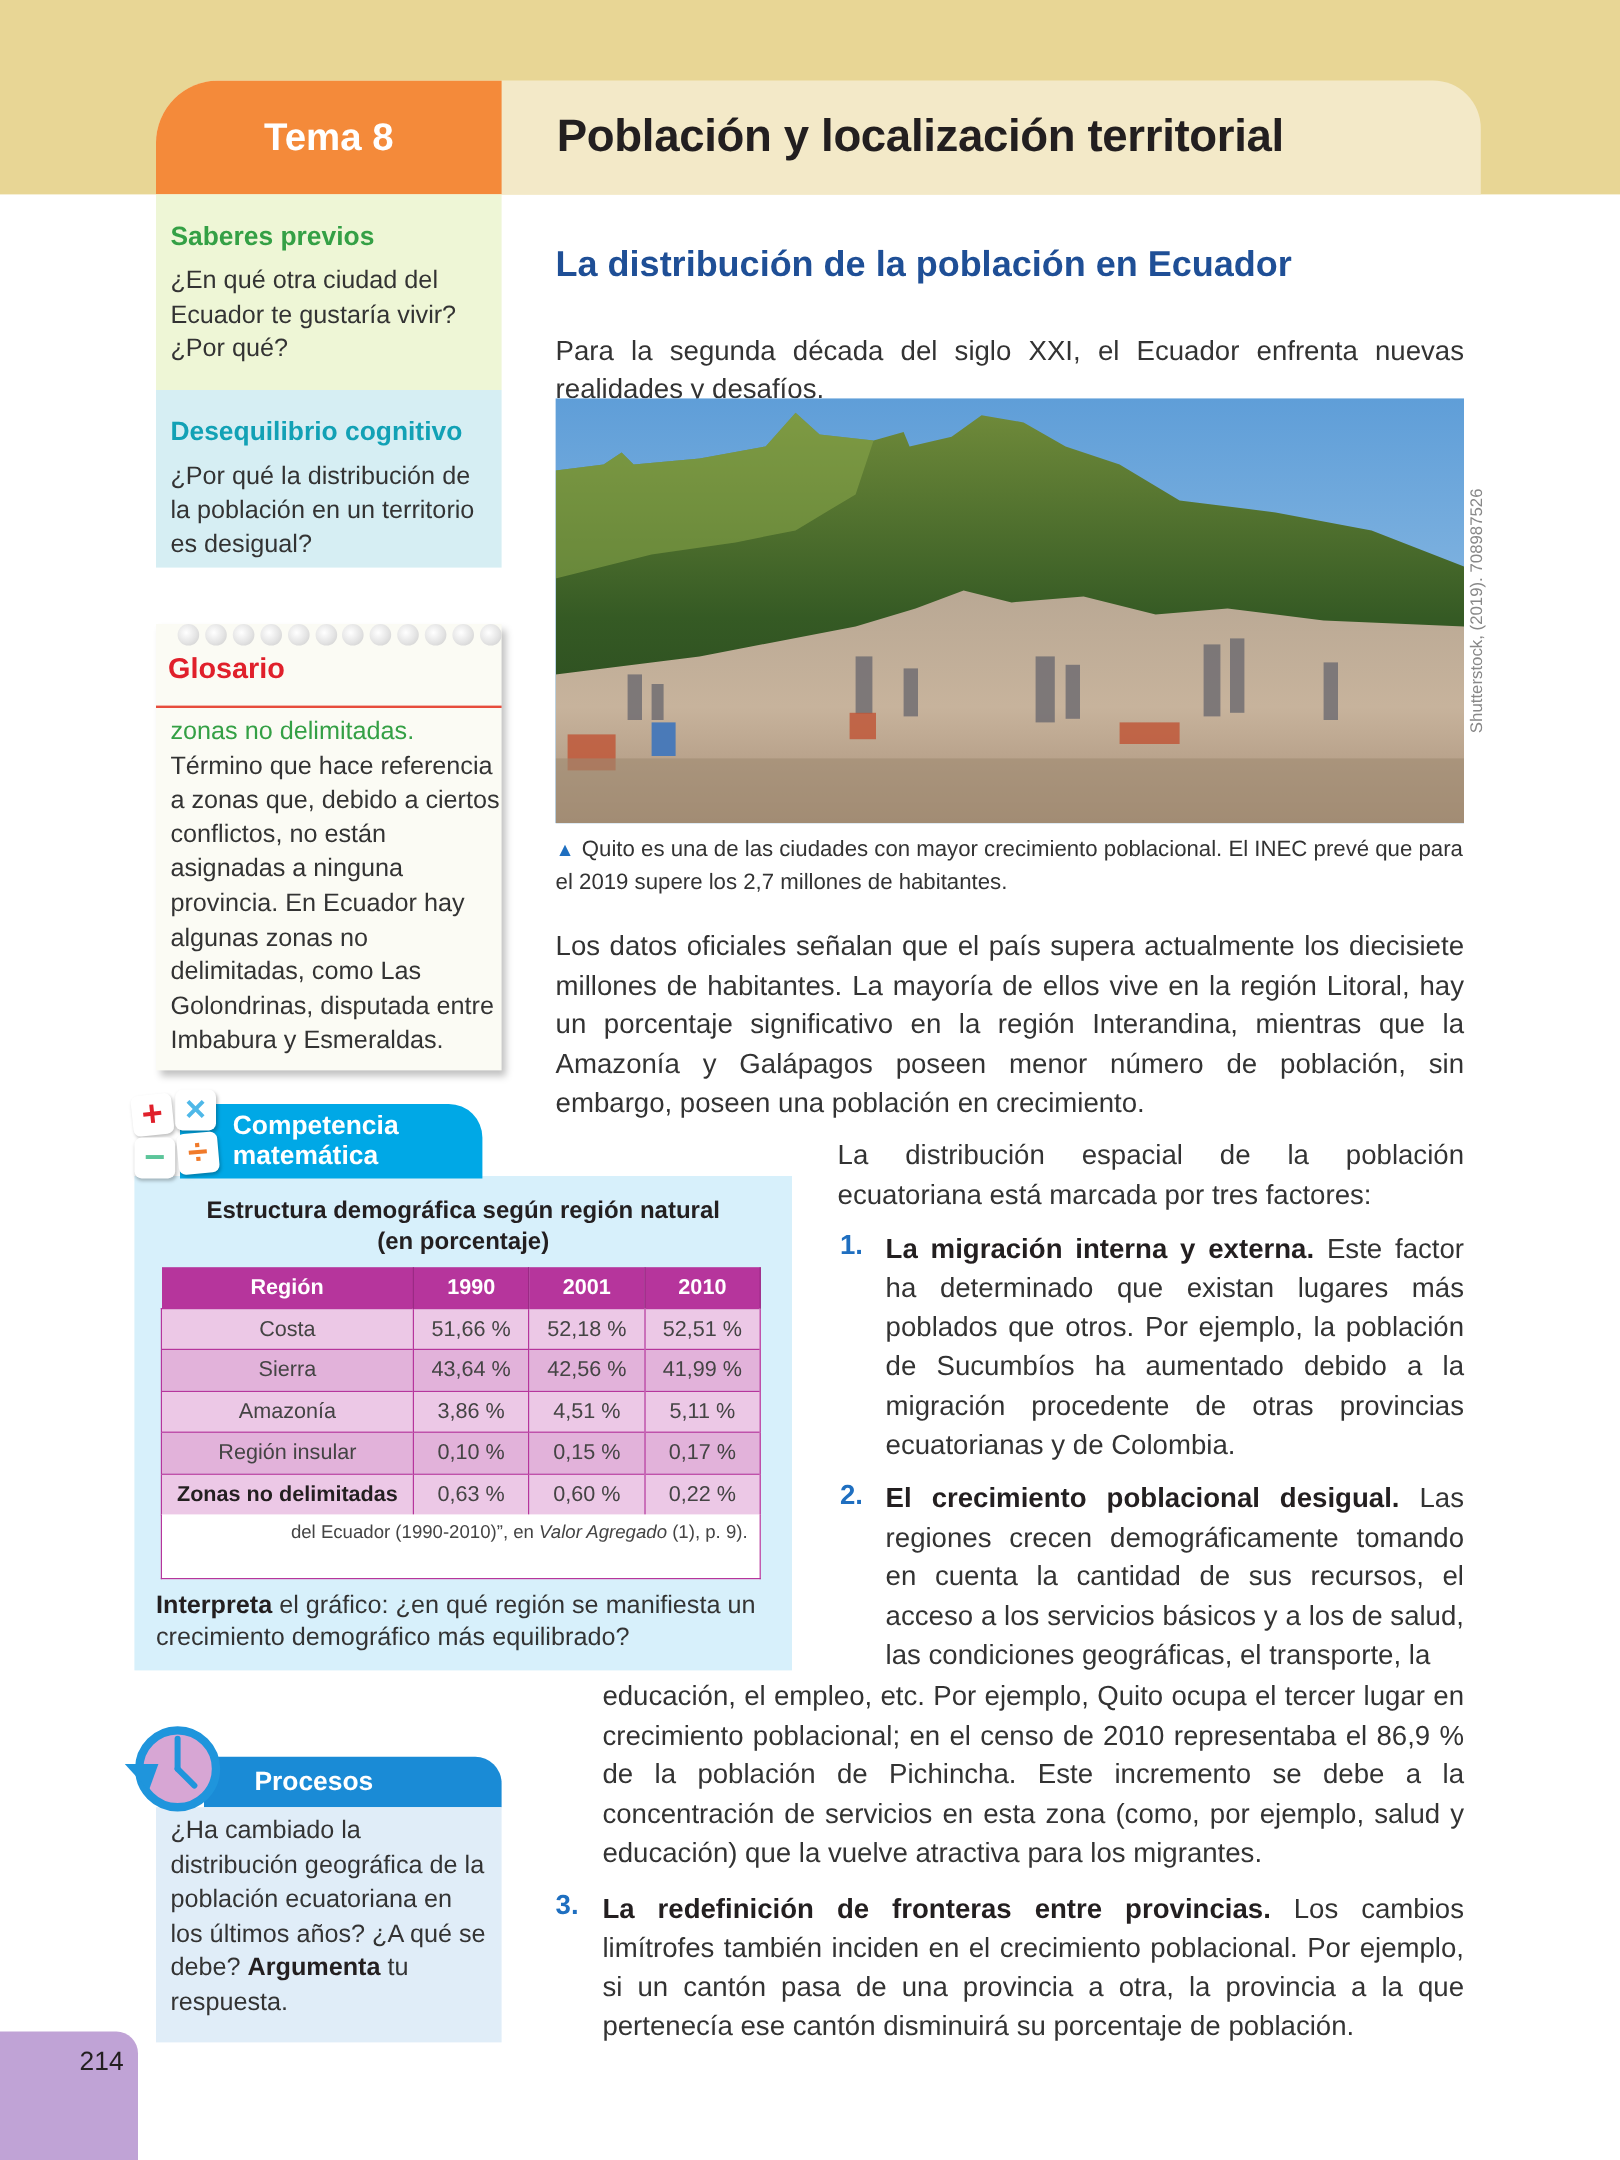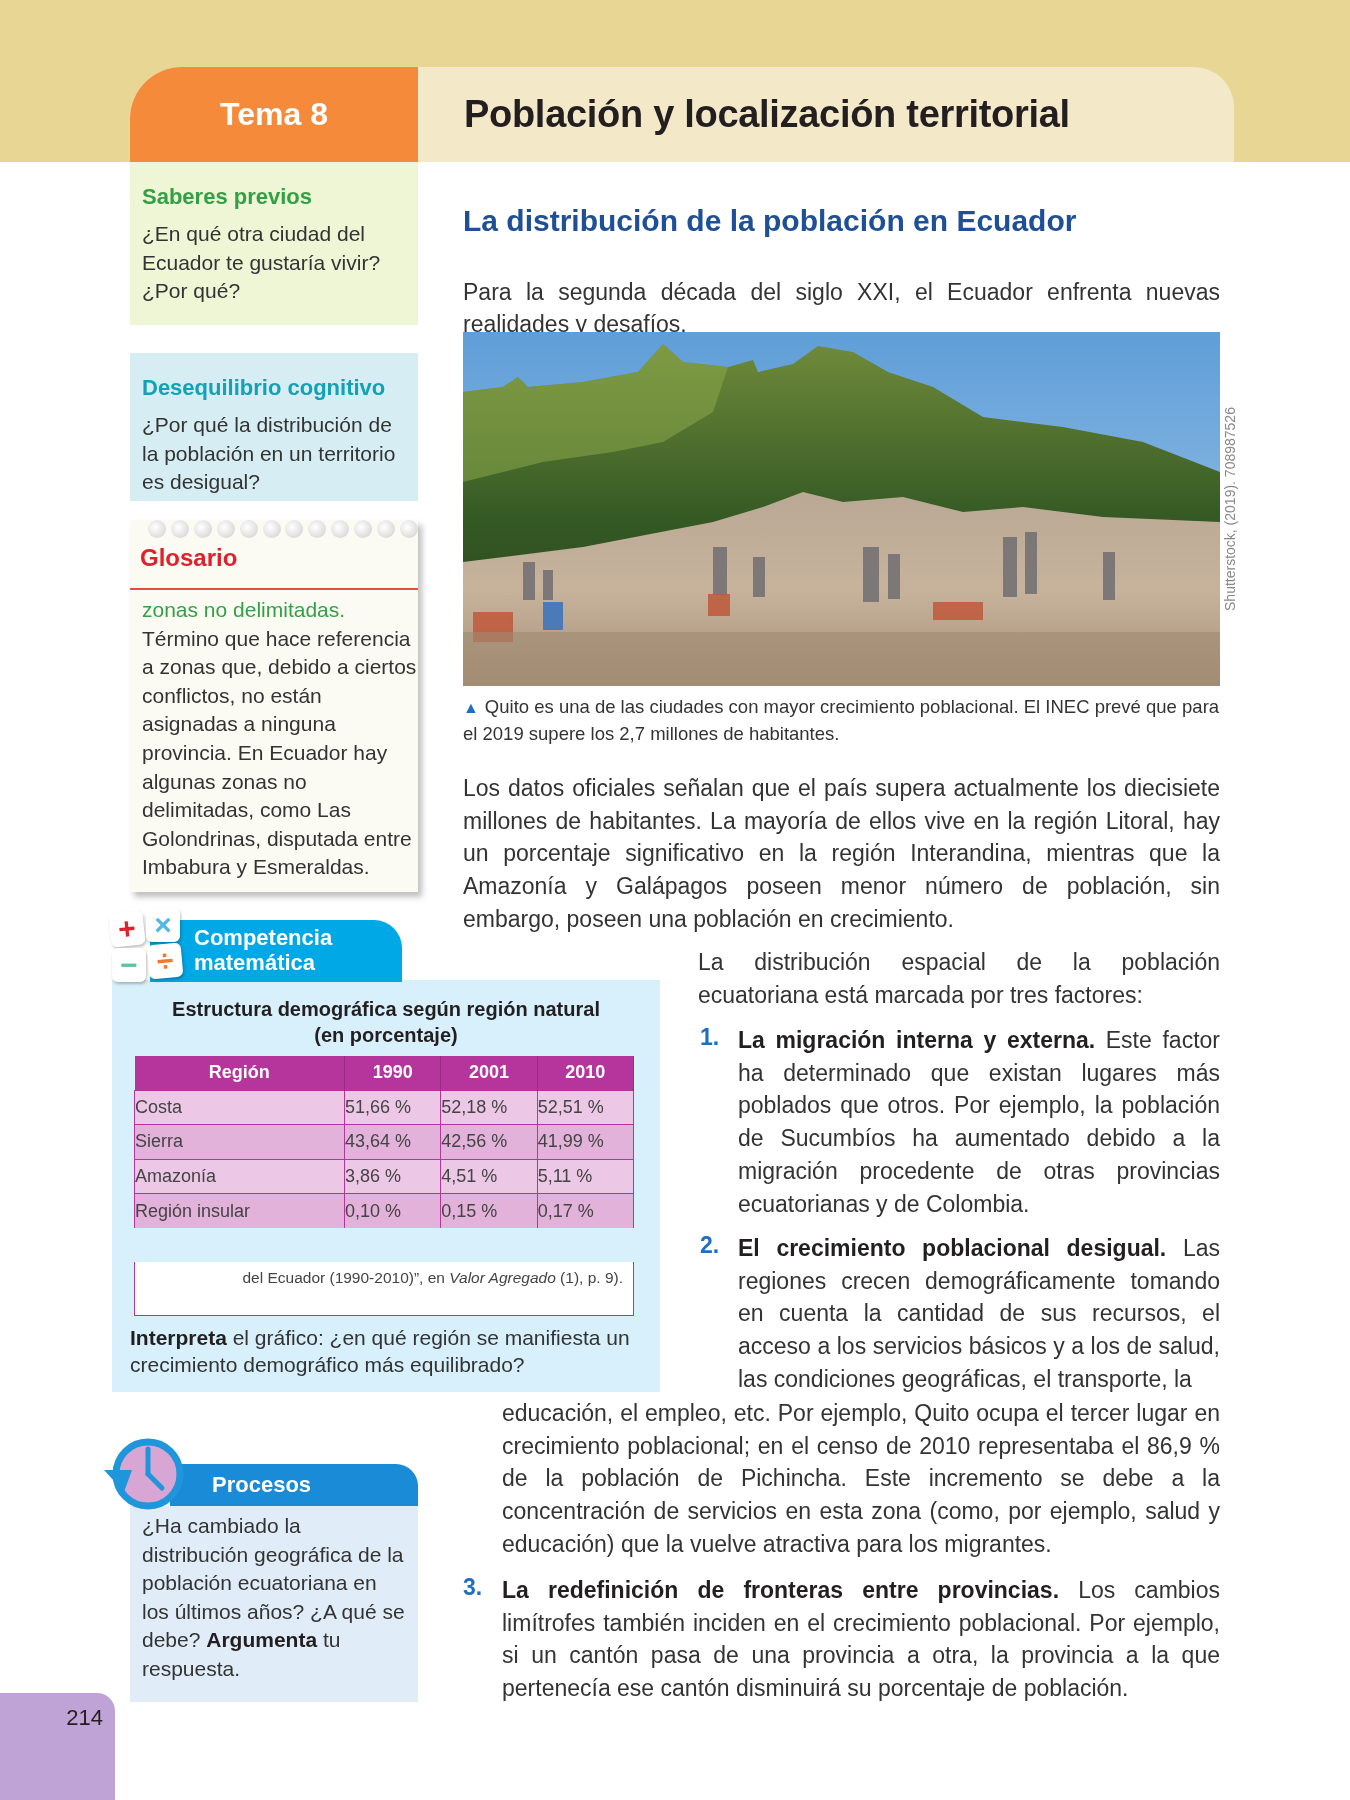--- a/index.html
+++ b/index.html
@@ -9,21 +9,21 @@
   .abs { position: absolute; }
 
   
   .top-band { left: 0; top: 0; width: 1350px; height: 162px; background: #e8d695; }
   .header-tab { left: 130px; top: 67px; width: 1104px; height: 95px; background: #f3e9c8; border-radius: 52px 40px 0 0; overflow: hidden; }
   .tema-tab { left: 0; top: 0; width: 288px; height: 95px; background: #f48a3a; display: flex; align-items: center; justify-content: center; color: #fff; font-weight: bold; font-size: 32px; }
   .page-title { left: 334px; top: 0; height: 95px; display: flex; align-items: center; font-weight: bold; font-size: 38px; color: #231f20; letter-spacing: -0.3px; }
 
   
   .saberes { left: 130px; top: 162px; width: 288px; height: 163px; background: #eef6d6; padding: 22px 14px 0 12px; }
-  .desequilibrio { left: 130px; top: 325px; width: 288px; height: 148px; background: #d6eef3; padding: 22px 14px 16px 12px; margin-top: 28px; }
+  .desequilibrio { left: 130px; top: 325px; width: 288px; height: 148px; background: #d6eef3; padding: 22px 14px 16px 12px; }
   .box-title { font-weight: bold; font-size: 22px; margin-bottom: 10px; }
   .green-title { color: #34a045; }
   .teal-title { color: #12a1b5; }
   .box-text { font-size: 21px; line-height: 28.5px; color: #333; }
 
   
   .glosario { left: 130px; top: 520px; width: 288px; height: 372px; background: #fbfbf4; box-shadow: 4px 5px 6px rgba(0,0,0,0.25); }
   .rings { left: 18px; top: 0; width: 270px; height: 22px; display: flex; justify-content: space-between; }
   .ring { width: 18px; height: 18px; border-radius: 50%; background: radial-gradient(circle at 40% 40%, #ffffff 0%, #e4e4e4 55%, #c9c9c9 100%); }
   .glosario-title { left: 10px; top: 24px; font-weight: bold; font-size: 24px; color: #e0202b; }
@@ -32,21 +32,21 @@
   .glosario-term { color: #34a045; }
 
   
   .comp-header { left: 150px; top: 920px; width: 252px; height: 62px; background: #00a8e6; border-radius: 0 28px 0 0; color: #fff; font-weight: bold; font-size: 22px; line-height: 25px; padding: 5px 0 16px 44px; }
   .comp-icon { left: 108px; top: 908px; width: 76px; height: 76px; }
   .tile { position: absolute; width: 34px; height: 34px; background: #fff; border-radius: 6px; box-shadow: 1px 2px 3px rgba(0,0,0,0.25); display: flex; align-items: center; justify-content: center; font-weight: bold; font-size: 30px; line-height: 1; }
   .comp-box { left: 112px; top: 980px; width: 548px; height: 412px; background: #d7f0fb; }
   .table-title { left: 0; top: 16px; width: 548px; text-align: center; font-weight: bold; font-size: 20px; line-height: 26px; color: #231f20; }
   .data-table { left: 22px; top: 76px; width: 500px; border-collapse: collapse; font-size: 18px; }
   .data-table th { background: #b6359c; color: #fff; font-weight: bold; height: 34px; border-right: 1px solid #9a2a84; }
-  .data-table td { height: 34.5px; color: #444; border-top: 1px solid #b6359c; border-right: 1px solid #b6359c; }
+  .data-table td { height: 34.5px; text-align: center; color: #444; border-top: 1px solid #b6359c; border-right: 1px solid #b6359c; }
   .data-table tr:nth-child(odd) td { background: #ecc8e6; }
   .data-table tr:nth-child(even) td { background: #e2b2da; }
   .data-table td:first-child { border-left: 1px solid #b6359c; }
   .data-table .col-region { width: 210px; }
   .bold-cell { font-weight: bold; color: #231f20 !important; }
   .source-box { left: 22px; top: 282px; width: 500px; height: 54px; background: #fff; border: 1px solid #b6359c; border-top: none; text-align: right; font-size: 15.5px; line-height: 20px; color: #444; padding: 6px 10px 0 10px; }
   .interpreta { left: 18px; top: 344px; width: 520px; font-size: 21px; line-height: 27px; color: #333; }
   .interpreta b { color: #231f20; }
 
   
@@ -152,20 +152,26 @@
         <td>Amazonía</td>
         <td>3,86 %</td>
         <td>4,51 %</td>
         <td>5,11 %</td>
       </tr>
       <tr>
         <td>Región insular</td>
         <td>0,10 %</td>
         <td>0,15 %</td>
         <td>0,17 %</td>
+      </tr>
+      <tr>
+        <td class="bold-cell">Zonas no delimitadas</td>
+        <td>0,63 %</td>
+        <td>0,60 %</td>
+        <td>0,22 %</td>
       </tr>
     </tbody>
   </table>
   <div class="abs source-box">
     <div><span>del Ecuador (1990-2010)”, en </span><i>Valor Agregado</i><span> (1), p. 9).</span></div>
   </div>
   <p class="abs interpreta"><b>Interpreta</b><span> el gráfico: ¿en qué región se manifiesta un crecimiento demográfico más equilibrado?</span></p>
 </div>
 <div class="abs comp-header">
   <div>Competencia</div>

